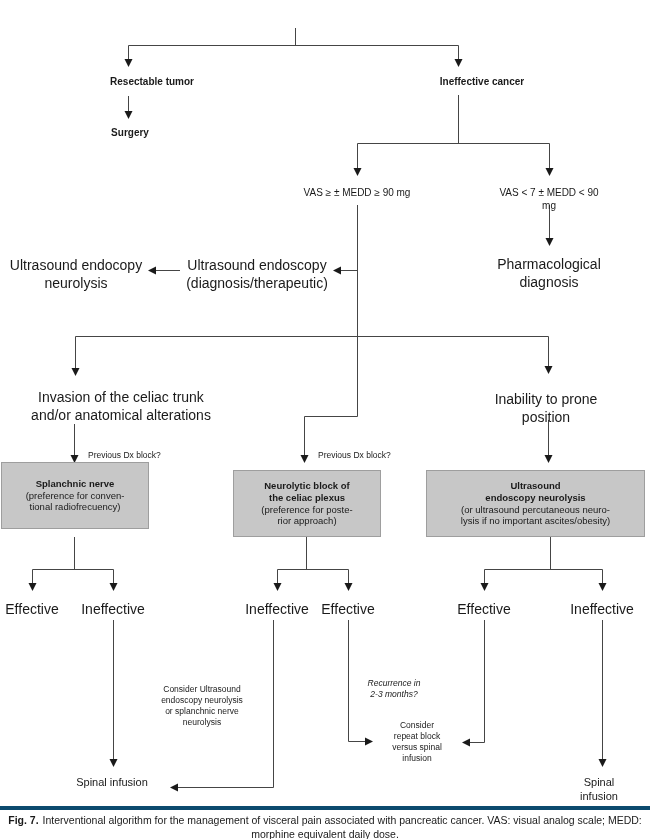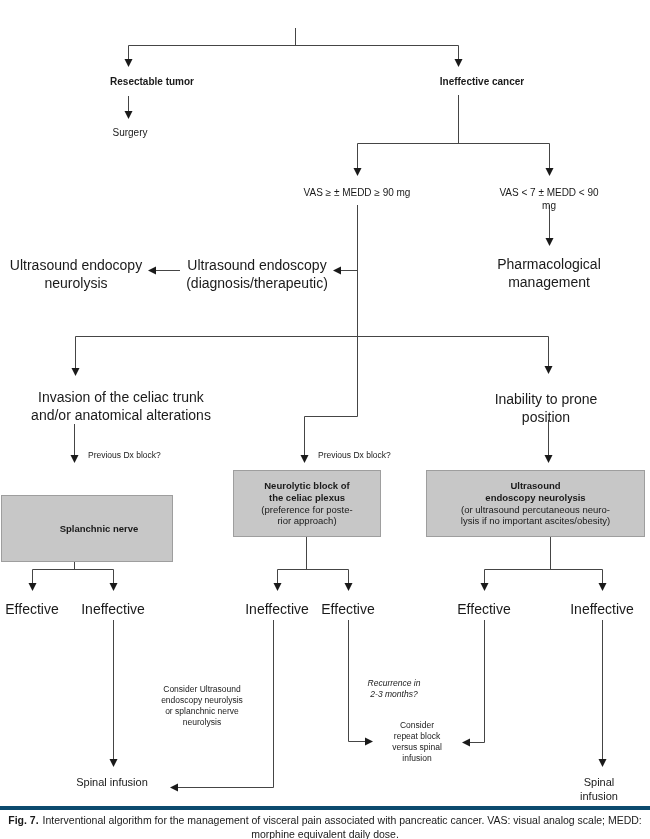--- a/index.html
+++ b/index.html
@@ -95,41 +95,43 @@
     <polygon class="ah" points="470,738.5 470,746.5 462,742.5"></polygon>
 
     <path class="ln" d="M602.5,620 V759"></path>
     <polygon class="ah" points="598.5,759 606.5,759 602.5,767"></polygon>
   </svg>
 
 
   <div class="lbl t10 bold" style="left:128px;top:76px;">Resectable tumor</div>
   <div class="lbl t10 bold" style="left:458px;top:76px;">Ineffective cancer</div>
 
-  <div class="lbl t10" style="left:130px;top:127px;">Surgery</div>
+  <div class="lbl t10" style="left:130px;top:127px;font-weight:bold;">Surgery</div>
 
   <div class="lbl t10" style="left:357px;top:187px;">VAS ≥ ± MEDD ≥ 90 mg</div>
   <div class="lbl t10" style="left:549px;top:187px;">VAS &lt; 7 ± MEDD &lt; 90 mg</div>
 
   <div class="lbl t95" style="left:76px;top:257px;">Ultrasound endocopy
 neurolysis</div>
   <div class="lbl t95" style="left:257px;top:257px;">Ultrasound endoscopy
 (diagnosis/therapeutic)</div>
   <div class="lbl t95" style="left:549px;top:256px;">Pharmacological
-management</div>
+diagnosis</div>
 
   <div class="lbl t95" style="left:121px;top:389px;">Invasion of the celiac trunk
 and/or anatomical alterations</div>
   <div class="lbl t95" style="left:546px;top:391px;">Inability to prone position</div>
 
   <div class="smalllbl" style="left:88px;top:450px;">Previous Dx block?</div>
   <div class="smalllbl" style="left:318px;top:450px;">Previous Dx block?</div>
 
-  <div class="gbox" style="left:1px;top:495px;width:146px;height:65px;padding-left:24px;">
+  <div class="gbox" style="left:1px;top:462px;width:146px;height:65px;">
     <div class="ttl">Splanchnic nerve</div>
+    <div class="sub">(preference for conven-
+tional radiofrecuency)</div>
   </div>
   <div class="gbox" style="left:233px;top:470px;width:146px;height:65px;">
     <div class="ttl">Neurolytic block of
 the celiac plexus</div>
     <div class="sub">(preference for poste-
 rior approach)</div>
   </div>
   <div class="gbox" style="left:426px;top:470px;width:217px;height:65px;">
     <div class="ttl">Ultrasound
 endoscopy neurolysis</div>

